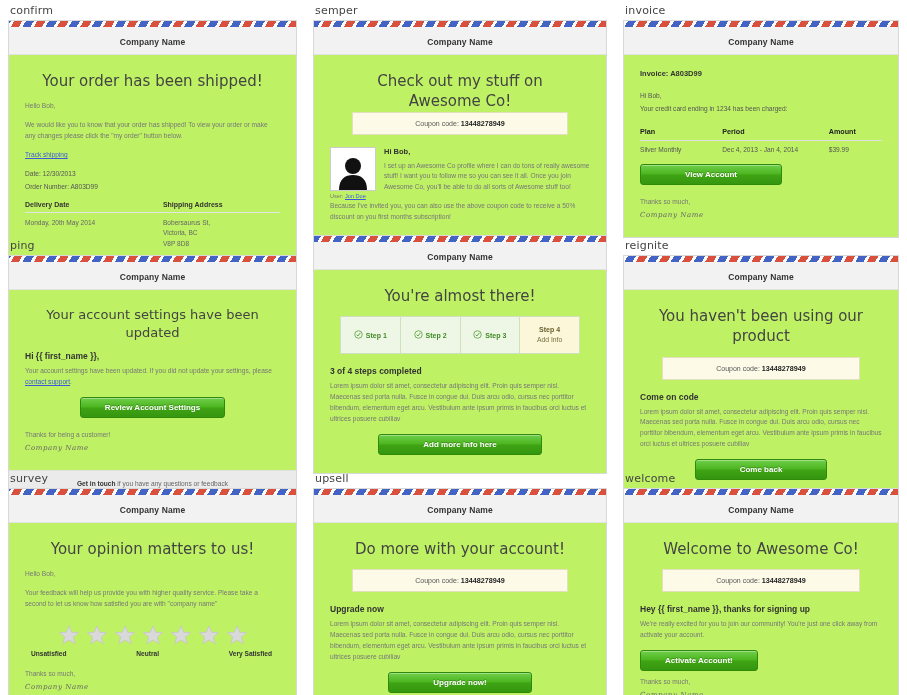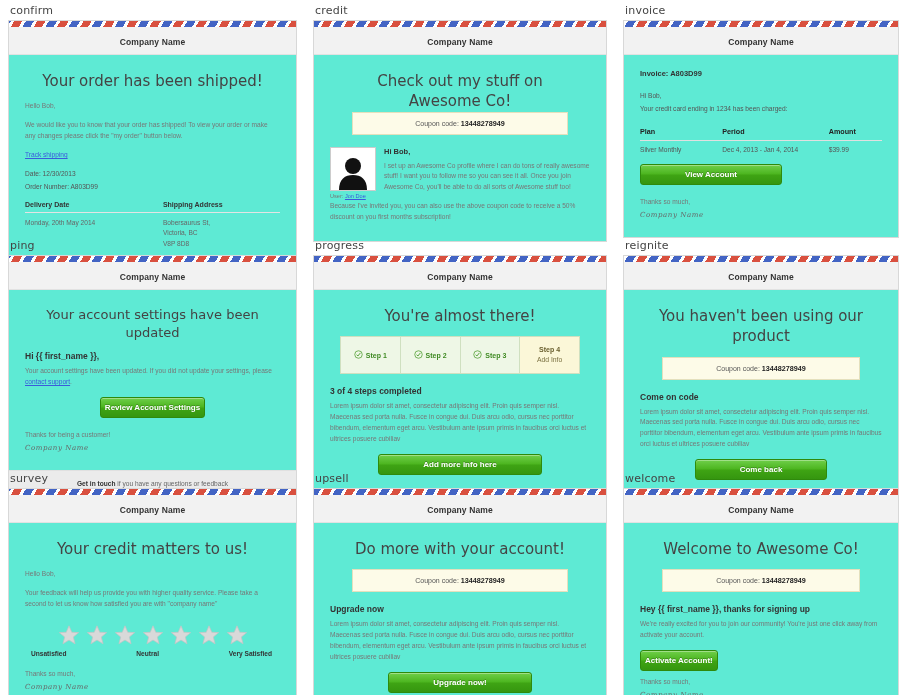--- a/index.html
+++ b/index.html
@@ -55,21 +55,21 @@
     padding: 4px 0 5px 0;
   }
   .brandbar span {
     font-size: 8.5px;
     font-weight: bold;
     color: #333;
     letter-spacing: .1px;
   }
   .body {
     padding: 10px 16px 10px 16px;
-    background: #5eead4;
+    background: #bef264;
   }
   h1.title {
     margin: 6px 0 10px 0;
     font-size: 15px;
     font-weight: normal;
     color: #444;
     text-align: center;
     line-height: 1.35;
     font-family: "DejaVu Sans", sans-serif;
   }
@@ -104,21 +104,21 @@
   .coupon b { color: #222; font-size: 7.2px; }
 
   .btn {
     display: inline-block;
     background: linear-gradient(to bottom, #6fcf4a 0%, #4cb51f 48%, #3fa414 52%, #35960f 100%);
     border: 1px solid #2f8a0c;
     border-radius: 3px;
     color: #ffffff;
     font-size: 8px;
     font-weight: bold;
-    padding: 5px 4px;
+    padding: 5px 24px;
     text-align: center;
     text-shadow: 0 -1px 0 rgba(0,0,0,.25);
     box-shadow: inset 0 1px 0 rgba(255,255,255,.35);
     cursor: pointer;
   }
   .btn-wide { padding: 5px 44px; }
   .btn-center { text-align: center; }
 
   .sig {
     font-family: "DejaVu Serif", serif;
@@ -256,21 +256,21 @@
             </td>
           </tr>
         </tbody>
             </table>
         <div class="spacer"></div>
       </div>
     </div>
   </div>
 
   <div class="cell">
-    <div class="cell-label">credit</div>
+    <div class="cell-label">semper</div>
     <div class="email">
       <div class="airmail"></div>
       <div class="brandbar">
         <span>Company Name</span>
       </div>
       <div class="body">
         <h1 class="title tight">
           <span>Check out my stuff on</span><br>
           <span>Awesome Co!</span>
         </h1>
@@ -358,21 +358,20 @@
         <div class="sig">Company Name</div>
         <div class="spacer"></div>
       </div>
       <div class="footer">
         <b>Get in touch</b><span> if you have any questions or feedback</span>
       </div>
     </div>
   </div>
 
   <div class="cell">
-    <div class="cell-label">progress</div>
     <div class="email">
       <div class="airmail"></div>
       <div class="brandbar">
         <span>Company Name</span>
       </div>
       <div class="body">
         <h1 class="title">You're almost there!</h1>
         <div class="steps">
           <div class="step">
             <span class="check">
@@ -438,21 +437,21 @@
   </div>
 
   <div class="cell">
     <div class="cell-label">survey</div>
     <div class="email">
       <div class="airmail"></div>
       <div class="brandbar">
         <span>Company Name</span>
       </div>
       <div class="body">
-        <h1 class="title">Your credit matters to us!</h1>
+        <h1 class="title">Your opinion matters to us!</h1>
         <p class="txt">Hello Bob,</p>
         <p class="txt">Your feedback will help us provide you with higher quality service. Please take a second to let us know how satisfied you are with "company name"</p>
         <div class="stars">
           <svg width="22" height="22" viewBox="0 0 24 24">
                 <path d="M12 2 L15 9 L22.5 9.4 L16.7 14.2 L18.6 21.6 L12 17.5 L5.4 21.6 L7.3 14.2 L1.5 9.4 L9 9 Z" fill="#d9d9d9" stroke="#c4c4c4" stroke-width="0.8"></path>
               </svg>
           <svg width="22" height="22" viewBox="0 0 24 24">
                 <path d="M12 2 L15 9 L22.5 9.4 L16.7 14.2 L18.6 21.6 L12 17.5 L5.4 21.6 L7.3 14.2 L1.5 9.4 L9 9 Z" fill="#d9d9d9" stroke="#c4c4c4" stroke-width="0.8"></path>
               </svg>
           <svg width="22" height="22" viewBox="0 0 24 24">

